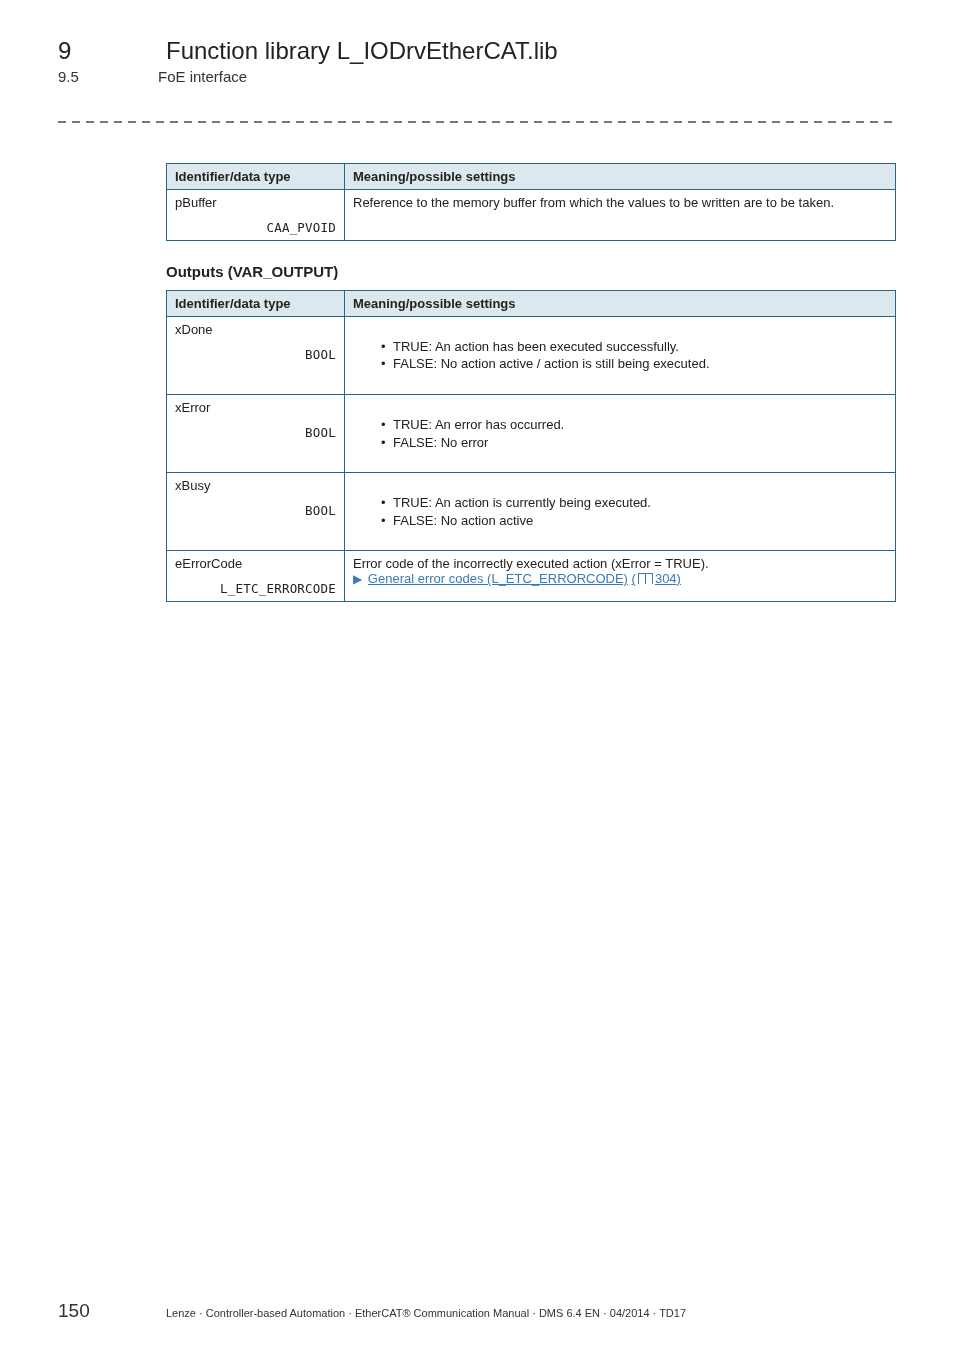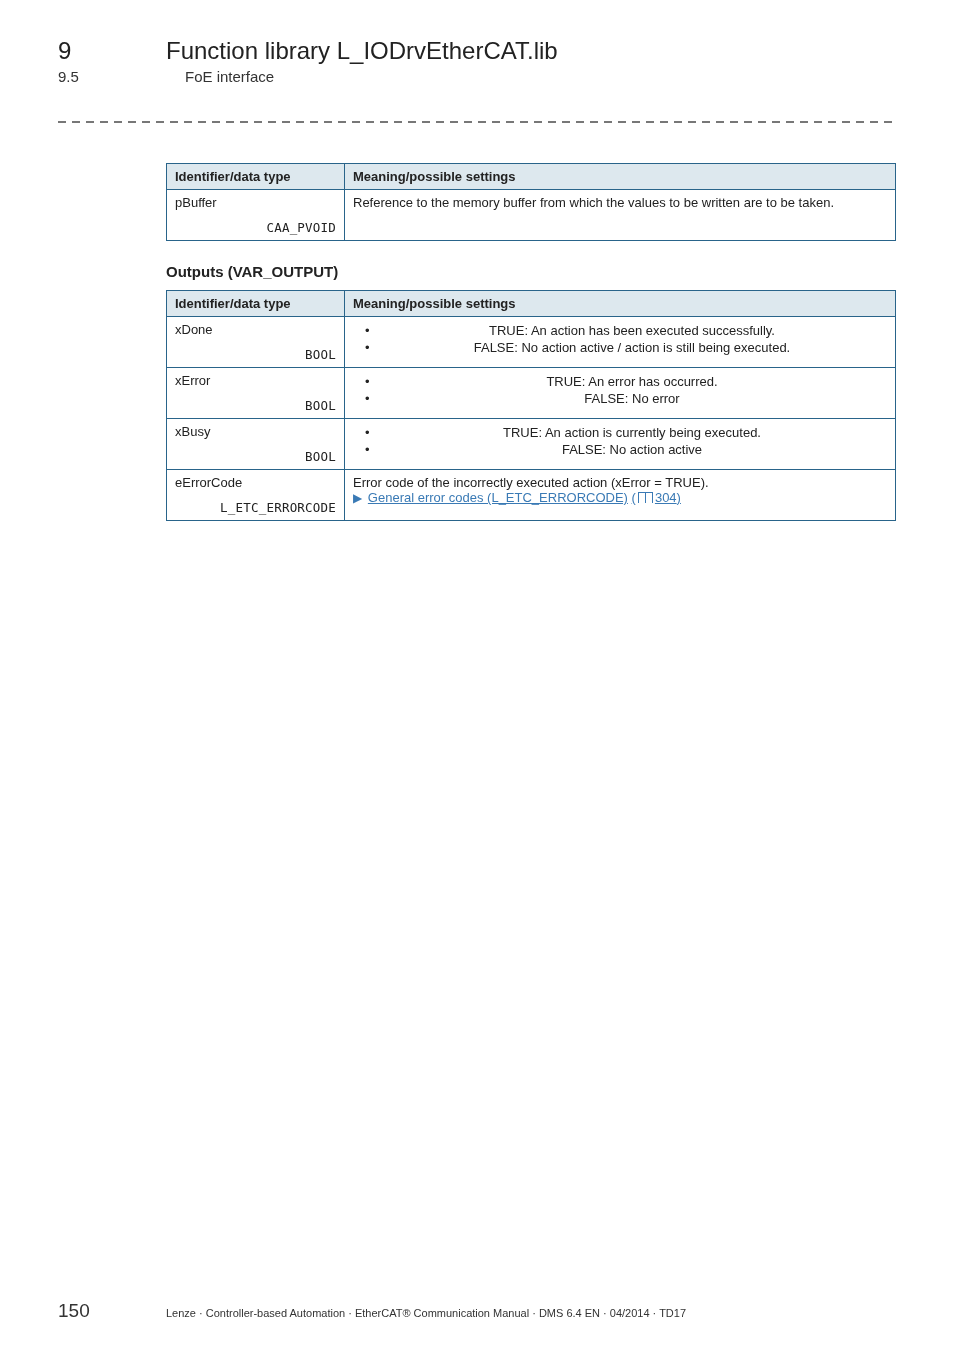--- a/index.html
+++ b/index.html
@@ -28,21 +28,21 @@
     width: 68px;
     flex: 0 0 68px;
   }
   .hdr-title {
     font-size: 24px;
     line-height: 1.1;
   }
   .sub-row {
     display: flex;
     align-items: flex-start;
-    gap: 59px;
+    gap: 32px;
     margin-top: 4px;
   }
   .sub-num {
     font-size: 15px;
     width: 68px;
     flex: 0 0 68px;
     color: #333;
   }
   .sub-title {
     font-size: 15px;
@@ -87,22 +87,21 @@
     letter-spacing: 0.2px;
   }
   .outputs-heading {
     font-weight: 600;
     font-size: 15px;
     margin: 22px 0 10px 0;
   }
   ul.meaning-list {
     list-style: none;
     padding-left: 12px;
-    margin: 0;
-    text-align: center;
+    margin: 16px;
   }
   ul.meaning-list li {
     position: relative;
     padding-left: 12px;
     line-height: 1.35;
   }
   ul.meaning-list li::before {
     content: "•";
     position: absolute;
     left: 0;

